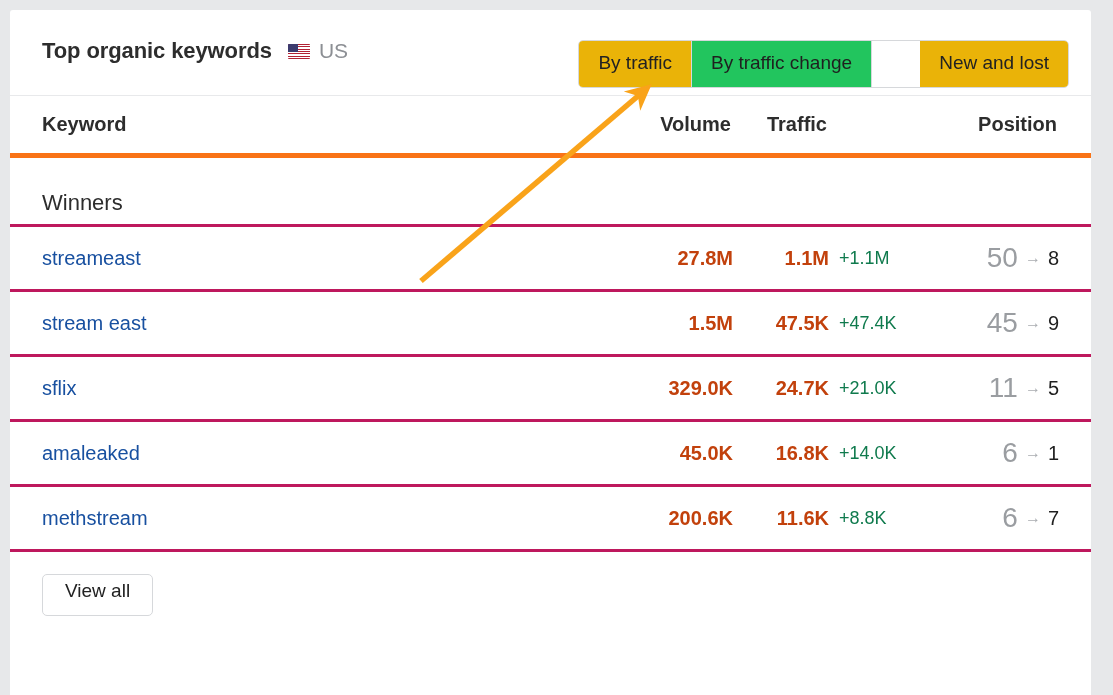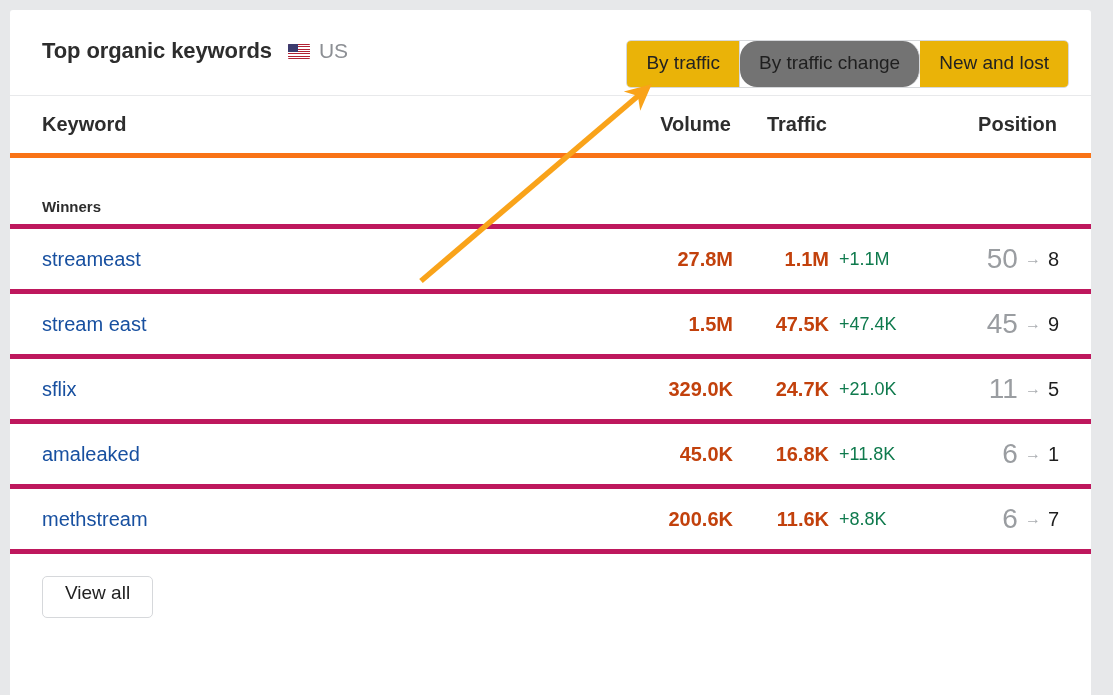--- a/index.html
+++ b/index.html
@@ -116,25 +116,24 @@
     color: #222222;
     padding: 11px 19px 12px;
     background: #eab308;
     border: none;
     border-right: 1px solid #d6d8db;
     cursor: pointer;
     white-space: nowrap;
     font-family: "Liberation Sans", sans-serif;
     line-height: 1.2;
   }
-  .tab:last-child { border-right: none; }
+  .tab:last-child { border-right: none; margin-left: 48px; }
   .tab.active {
-    background: #737373;
+    background: #22c55e;
     color: #1f1f1f;
-    border-radius: 17px;
   }
 
   
   .table {
     position: relative;
     width: 100%;
   }
 
   .row {
     display: flex;
@@ -183,28 +182,28 @@
   }
   .head-row .col-position { padding-right: 2px; }
 
   .section-row {
     height: 66px;
     padding-top: 14px;
     align-items: flex-end;
     padding-bottom: 8px;
   }
   .section-label {
-    font-size: 15px;
-    font-weight: bold;
+    font-size: 22px;
+    font-weight: normal;
     color: #2d2d2d;
   }
 
   .data-row {
     height: 65px;
-    border-top: 5px solid #be185d;
+    border-top: 3px solid #be185d;
     align-items: center;
   }
 
   .keyword-link {
     font-size: 20px;
     color: #1850a0;
     text-decoration: none;
     cursor: pointer;
   }
 
@@ -363,21 +362,21 @@
         </div>
       </div>
 
       <div class="row data-row">
         <div class="col-keyword">
           <a class="keyword-link">amaleaked</a>
         </div>
         <div class="num col-volume">45.0K</div>
         <div class="num col-traffic">16.8K</div>
         <div class="col-delta">
-          <span class="delta-up">+11.8K</span>
+          <span class="delta-up">+14.0K</span>
         </div>
         <div class="col-position">
           <span class="position-cell">
             <span class="pos-old">6</span>
             <span class="pos-arrow">→</span>
             <span class="pos-new">1</span>
           </span>
         </div>
       </div>
 

